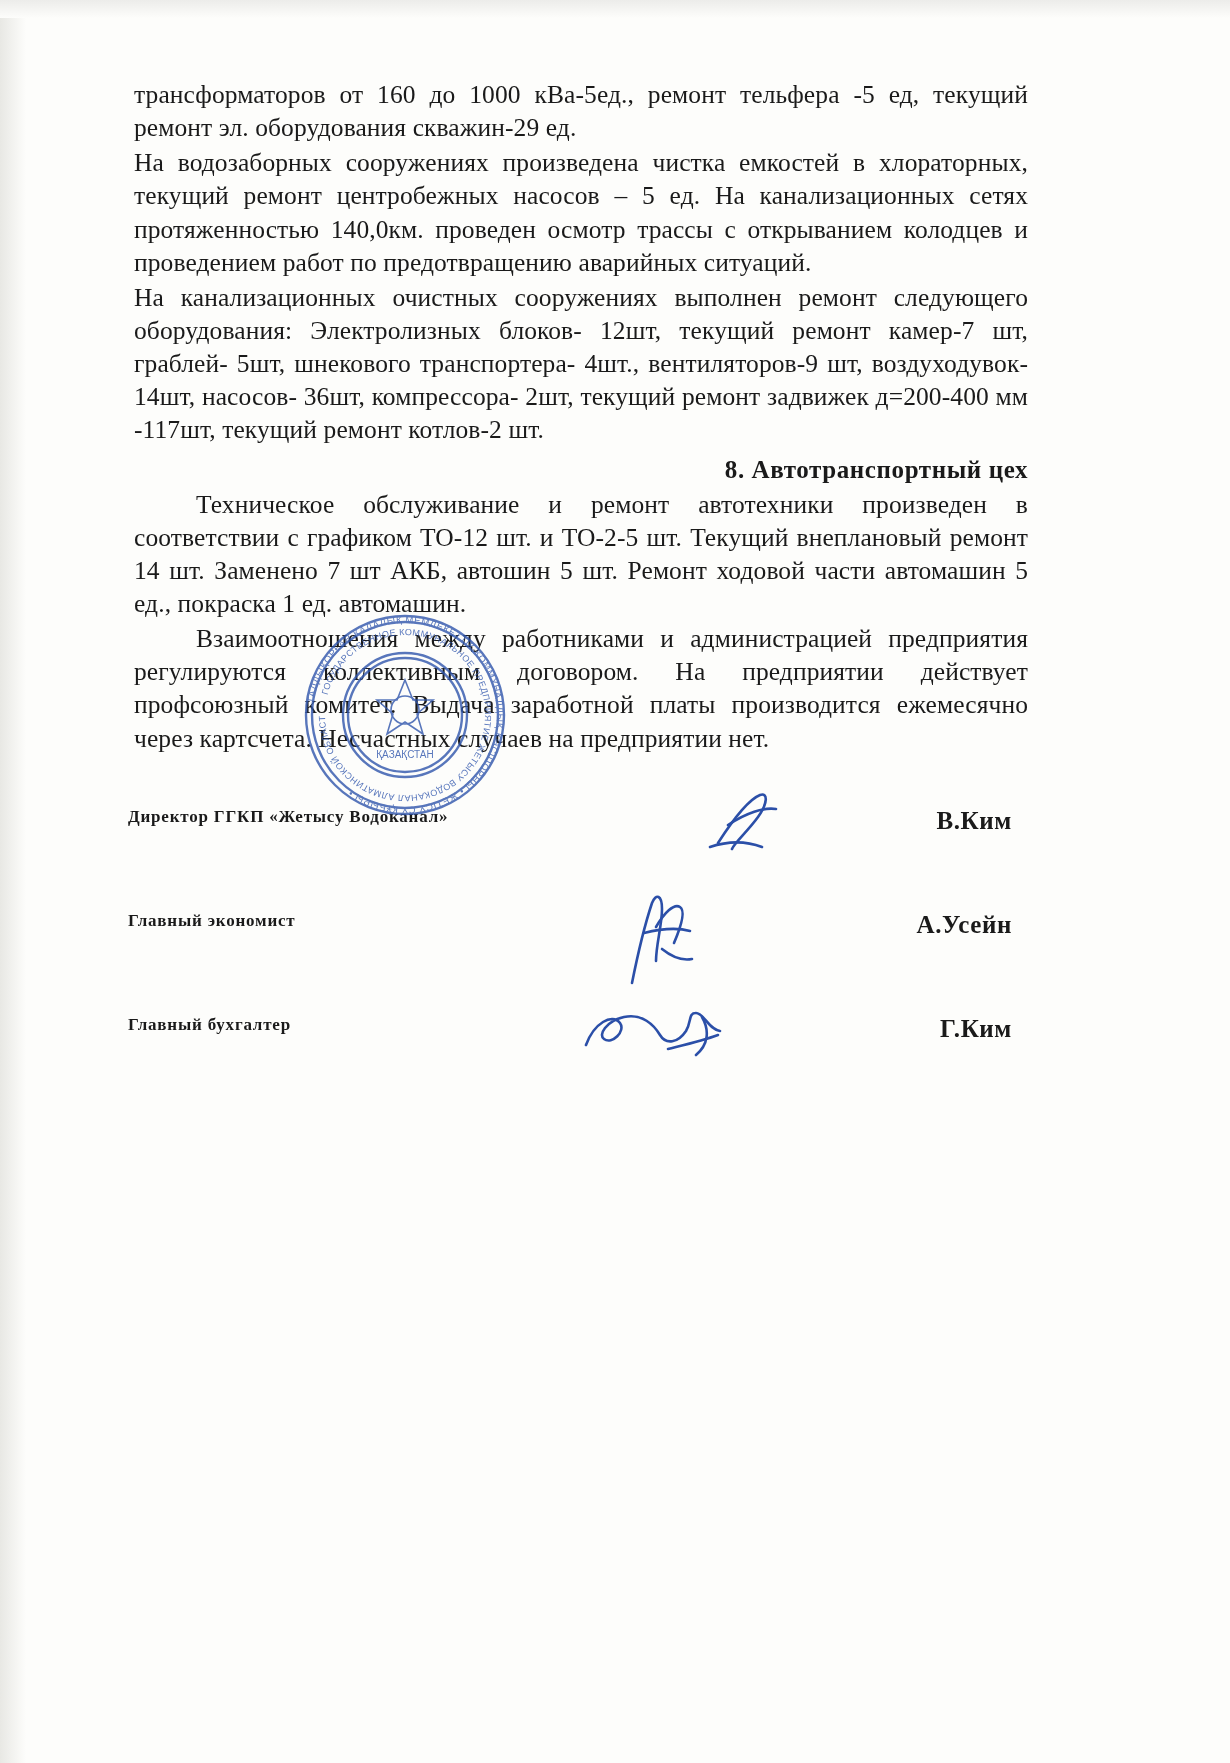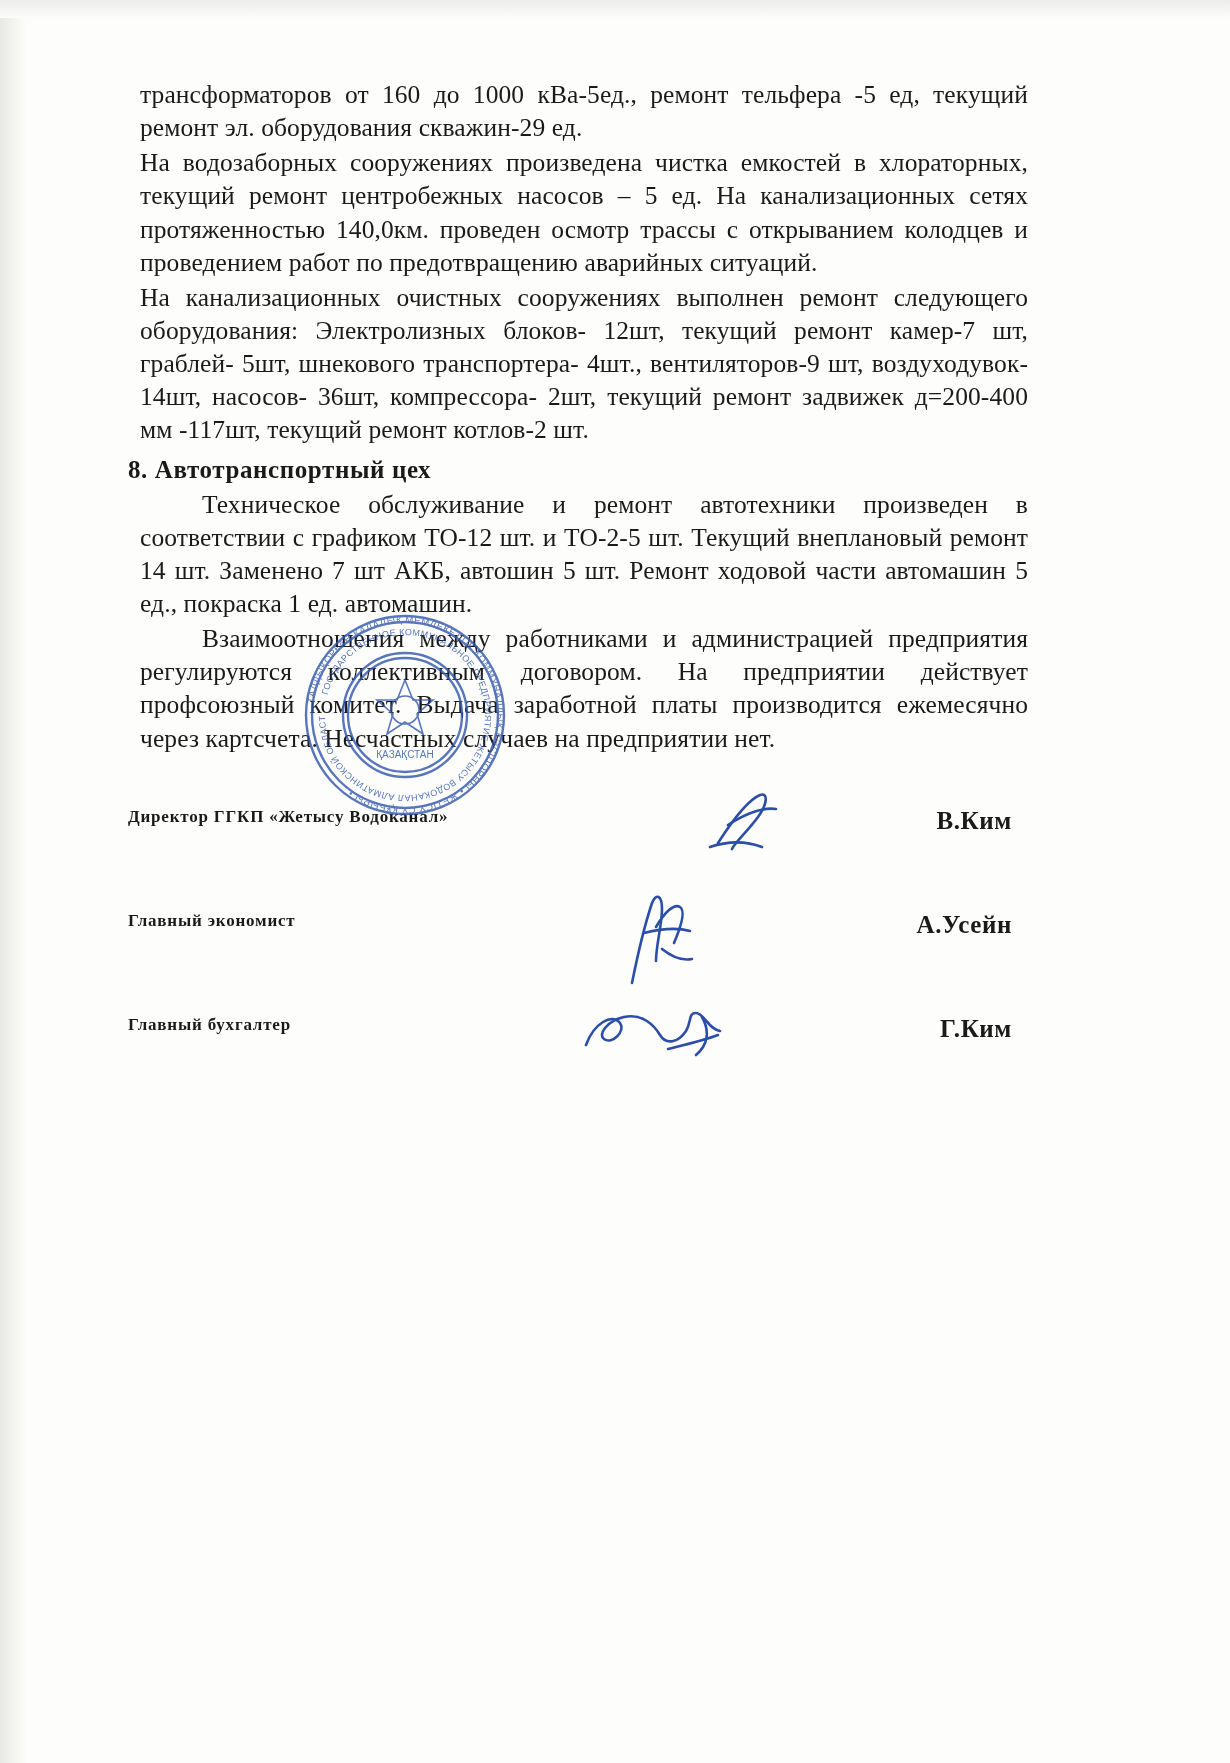--- a/index.html
+++ b/index.html
@@ -35,35 +35,35 @@
     width: 1230px; height: 18px;
     background: linear-gradient(to bottom, #ececea, #fdfdfb);
   }
   .content {
     position: absolute;
     left: 128px;
     top: 78px;
     width: 900px;
   }
   p.body-par {
-    margin: 0 0 2px 12px;
+    margin: 0 0 2px 6px;
     font-size: 25.5px;
     line-height: 1.30;
     text-align: justify;
     text-justify: inter-word;
     letter-spacing: 0.1px;
   }
   p.indent {
     text-indent: 62px;
   }
   h2.section-head {
     margin: 9px 0 4px 0;
     font-size: 25px;
     font-weight: bold;
-    text-align: left;
+    text-align: right;
     letter-spacing: 0.6px;
   }
   .sig-block {
     position: relative;
     margin-top: 52px;
   }
   .sig-row {
     position: relative;
     height: 104px;
   }

